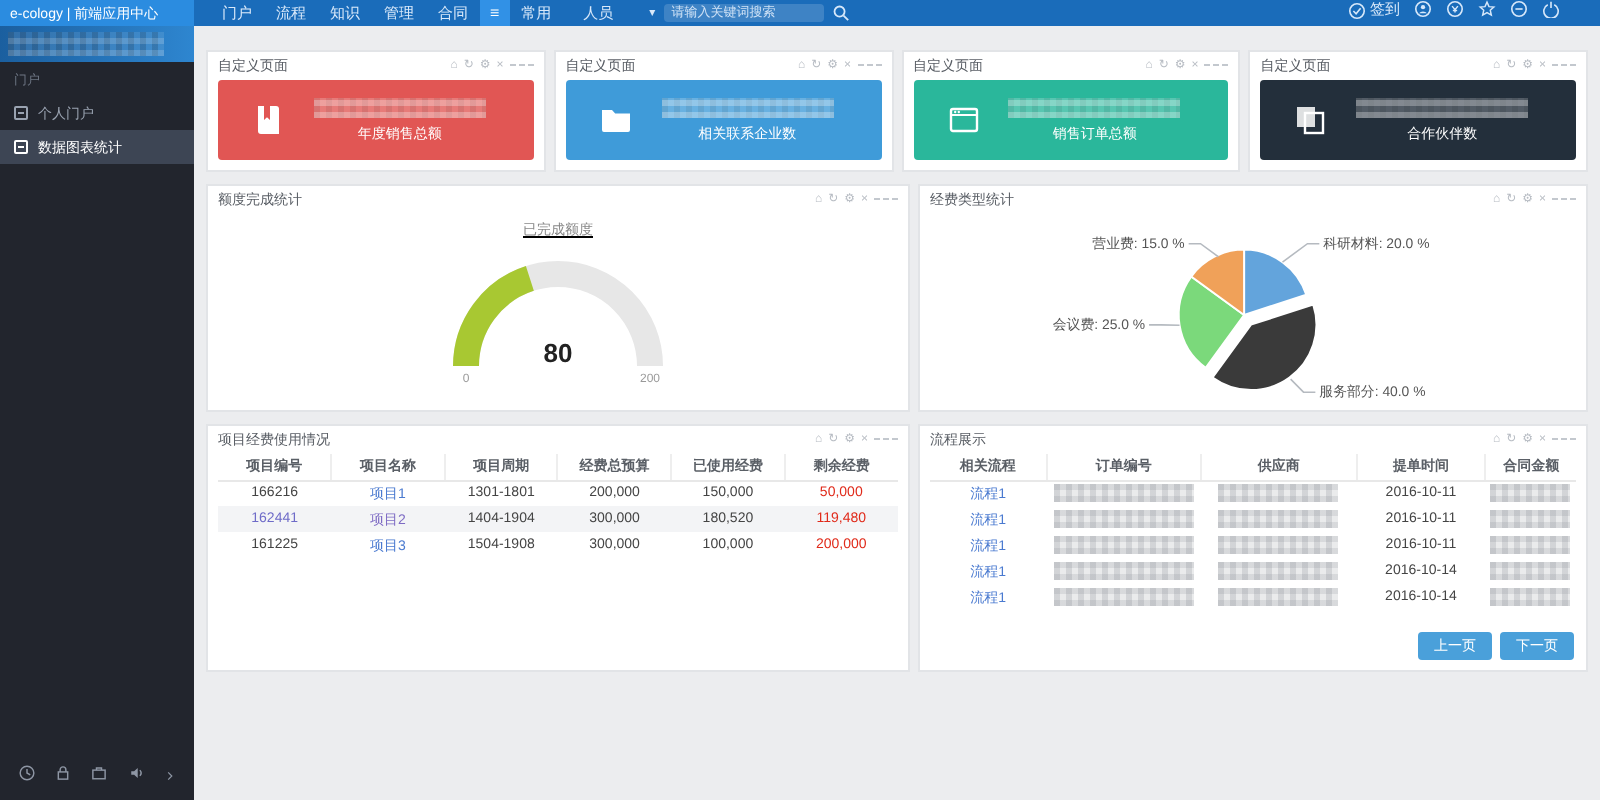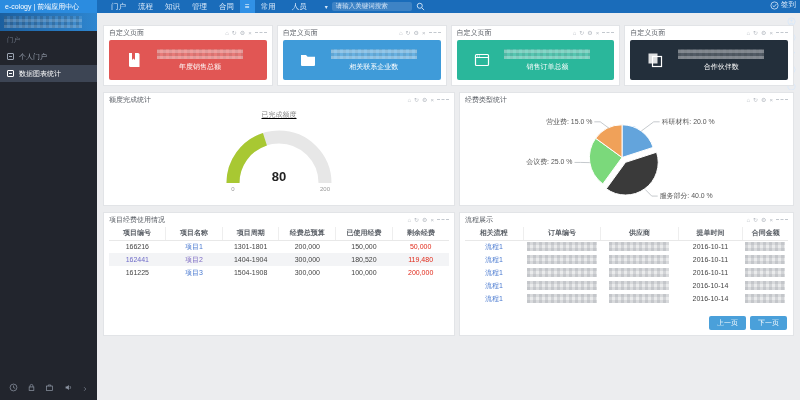--- a/index.html
+++ b/index.html
@@ -13,21 +13,21 @@
     padding-left:5px;font-size:7px;white-space:nowrap;overflow:hidden;}
   .menu{display:flex;align-items:stretch;margin-left:8px;}
   .menu-item{display:flex;align-items:center;padding:0 6px;cursor:pointer;white-space:nowrap;}
   .menu-item.hamburger{background:#3191e6;color:#fff;font-size:8px;padding:0 5px;}
   .search-zone{display:flex;align-items:center;margin-left:10px;gap:4px;}
   .scope{display:flex;align-items:center;gap:18px;white-space:nowrap;}
   .caret{font-size:6px;}
   .search-box{display:flex;align-items:center;gap:3px;background:rgba(255,255,255,.16);
     border-radius:2px;height:9px;padding:0 4px;width:80px;color:#cfe2f6;font-size:6.5px;
     white-space:nowrap;overflow:hidden;}
-  .nav-right{margin-left:auto;display:flex;align-items:flex-end;gap:7px;padding-right:4px;flex-direction:column;}
+  .nav-right{margin-left:auto;display:flex;align-items:flex-start;gap:7px;padding-right:20px;}
   .signin{display:flex;align-items:center;gap:2px;white-space:nowrap;}
   .nav-ico{width:9px;height:9px;display:inline-flex;}
   .nav-ico svg{width:9px;height:9px;}
 
   
   .sidebar{position:absolute;top:13px;left:0;width:97px;bottom:0;background:#22252d;color:#9aa3b1;}
   .side-banner{height:18px;background:linear-gradient(90deg,#1b5f9f,#2e86d0);position:relative;}
   .side-banner .mosaic-b{position:absolute;left:4px;top:3px;width:78px;height:12px;
     background-color:rgba(255,255,255,.10);
     background-image:repeating-linear-gradient(0deg,rgba(255,255,255,.16) 0 3px,transparent 3px 6px),

